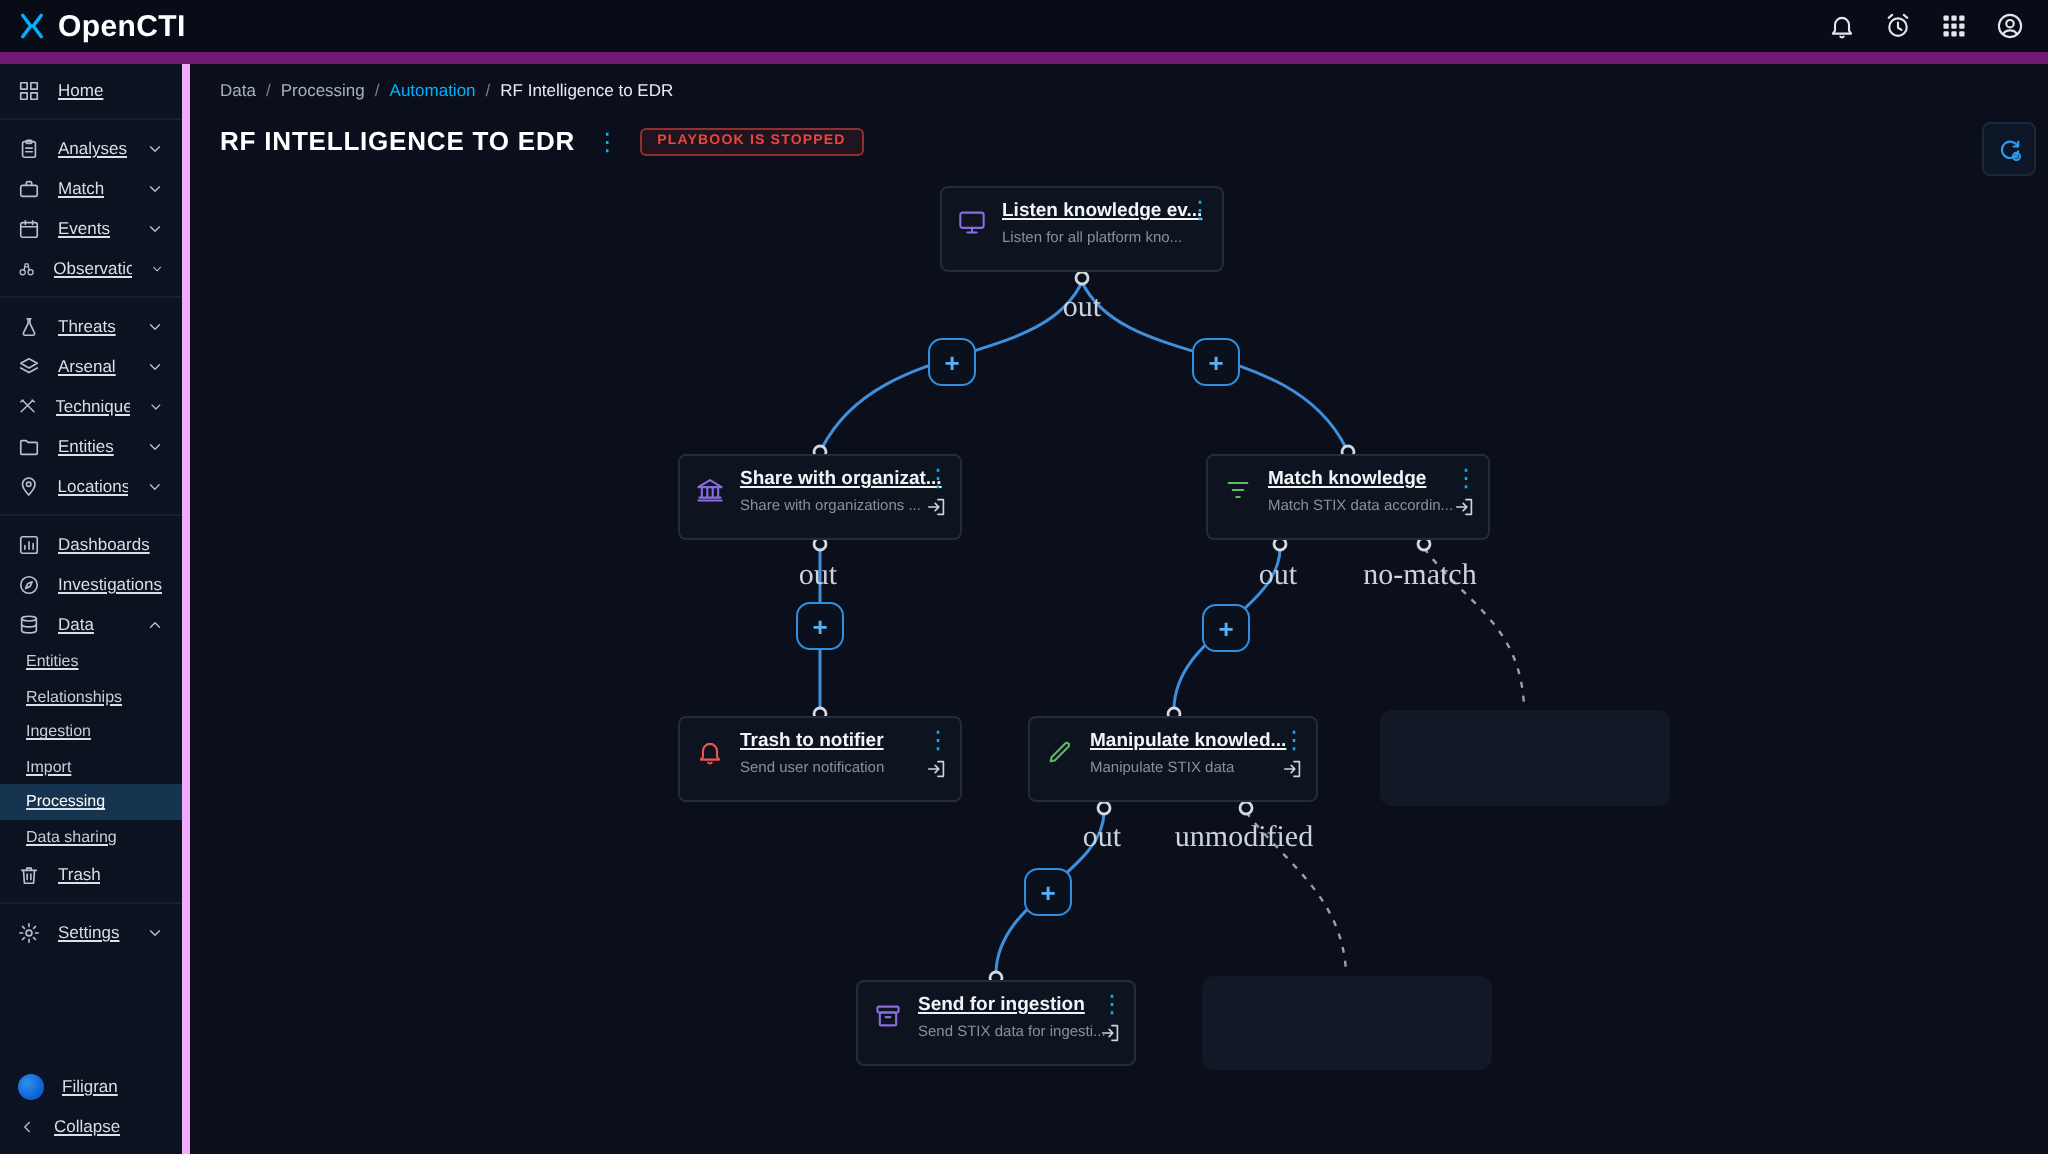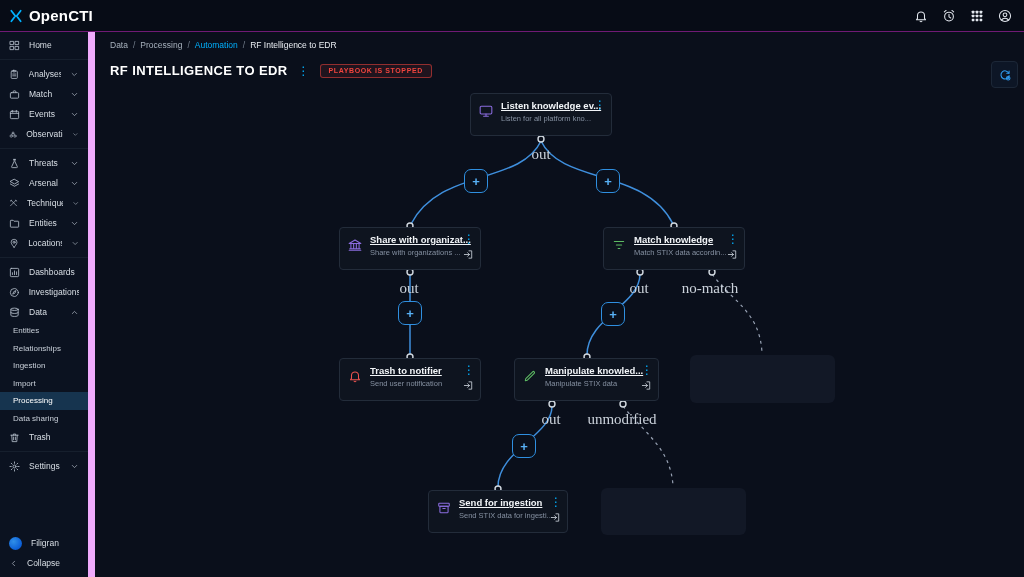--- a/index.html
+++ b/index.html
@@ -1,35 +1,35 @@
 <!DOCTYPE html>
 <html><head>
 <meta charset="utf-8">
 <style>
   * { margin:0; padding:0; box-sizing:border-box; }
   html,body { background:#0a0f1b; }
   body { font-family:"Liberation Sans", sans-serif; }
   .page { position:relative; width:1024px; height:577px; overflow:hidden; background:#0a0f1b; color:#dbe1e8; }
 
   
-  .topbar { position:absolute; left:0; top:0; width:1024px; height:32px; background:#070c16; border-bottom:1px solid #701a75; z-index:30; display:flex; align-items:center; }
+  .topbar { position:absolute; left:0; top:0; width:1024px; height:32px; background:#070c16; border-bottom:6px solid #701a75; z-index:30; display:flex; align-items:center; }
   .logo { display:flex; align-items:center; gap:5px; padding-left:8px; width:95px; flex:none; }
   .logo-text { font-size:15px; font-weight:bold; color:#ffffff; letter-spacing:0.2px; }
   .searchbox { margin-left:15px; width:300px; height:22px; background:#0c1524; border:1px solid #263246; border-radius:4px; display:flex; align-items:center; padding:0 7px; gap:6px; }
   .searchbox input { flex:1; background:transparent; border:none; outline:none; color:#cfd6df; font-size:8.5px; font-family:"Liberation Sans",sans-serif; }
   .searchbox input::placeholder { color:#7e8a99; }
   .sb-ic { color:#aeb8c6; flex:none; }
   .topbar-right { margin-left:auto; display:flex; align-items:center; gap:10px; padding-right:10px; color:#e2e7ee; }
   .tb-btn { width:18px; height:18px; display:flex; align-items:center; justify-content:center; cursor:pointer; color:#e2e7ee; background:none; border:none; }
   svg.ic { width:14px; height:14px; stroke:currentColor; fill:none; stroke-width:1.8; stroke-linecap:round; stroke-linejoin:round; }
   svg.ic.sm { width:11px; height:11px; }
   svg.ic.xs { width:9px; height:9px; }
 
   
-  .sidebar { position:absolute; left:0; top:32px; width:95px; height:545px; background:#0b1220; border-right:7px solid #f0abfc; z-index:25; display:flex; flex-direction:column; padding-top:3px; }
+  .sidebar { position:absolute; left:0; top:32px; width:95px; height:545px; background:#0b1220; border-right:4px solid #f0abfc; z-index:25; display:flex; flex-direction:column; padding-top:3px;text-decoration:underline; }
   .sb-row { display:flex; align-items:center; gap:9px; padding:0 9px; height:20px; font-size:8.5px; color:#d9dfe6; cursor:pointer; flex:none; }
   .sb-row svg { color:#b7c1cd; }
   .sb-row .lbl { white-space:nowrap; overflow:hidden; }
   .chev { margin-left:auto; color:#aeb8c6; }
   .sb-div { height:1px; background:#161f2d; margin:4px 0; flex:none; }
   .sb-sub { display:flex; align-items:center; height:17.5px; padding-left:13px; font-size:8px; color:#c8cfd8; cursor:pointer; flex:none; }
   .sb-sub.sel { background:#16344f; color:#ffffff; }
   .sb-bottom { margin-top:auto; padding-bottom:4px; }
   .filigran-dot { width:13px; height:13px; border-radius:50%; background:radial-gradient(circle at 35% 35%, #2f8fe8, #0b5ed7 70%); flex:none; }
 

